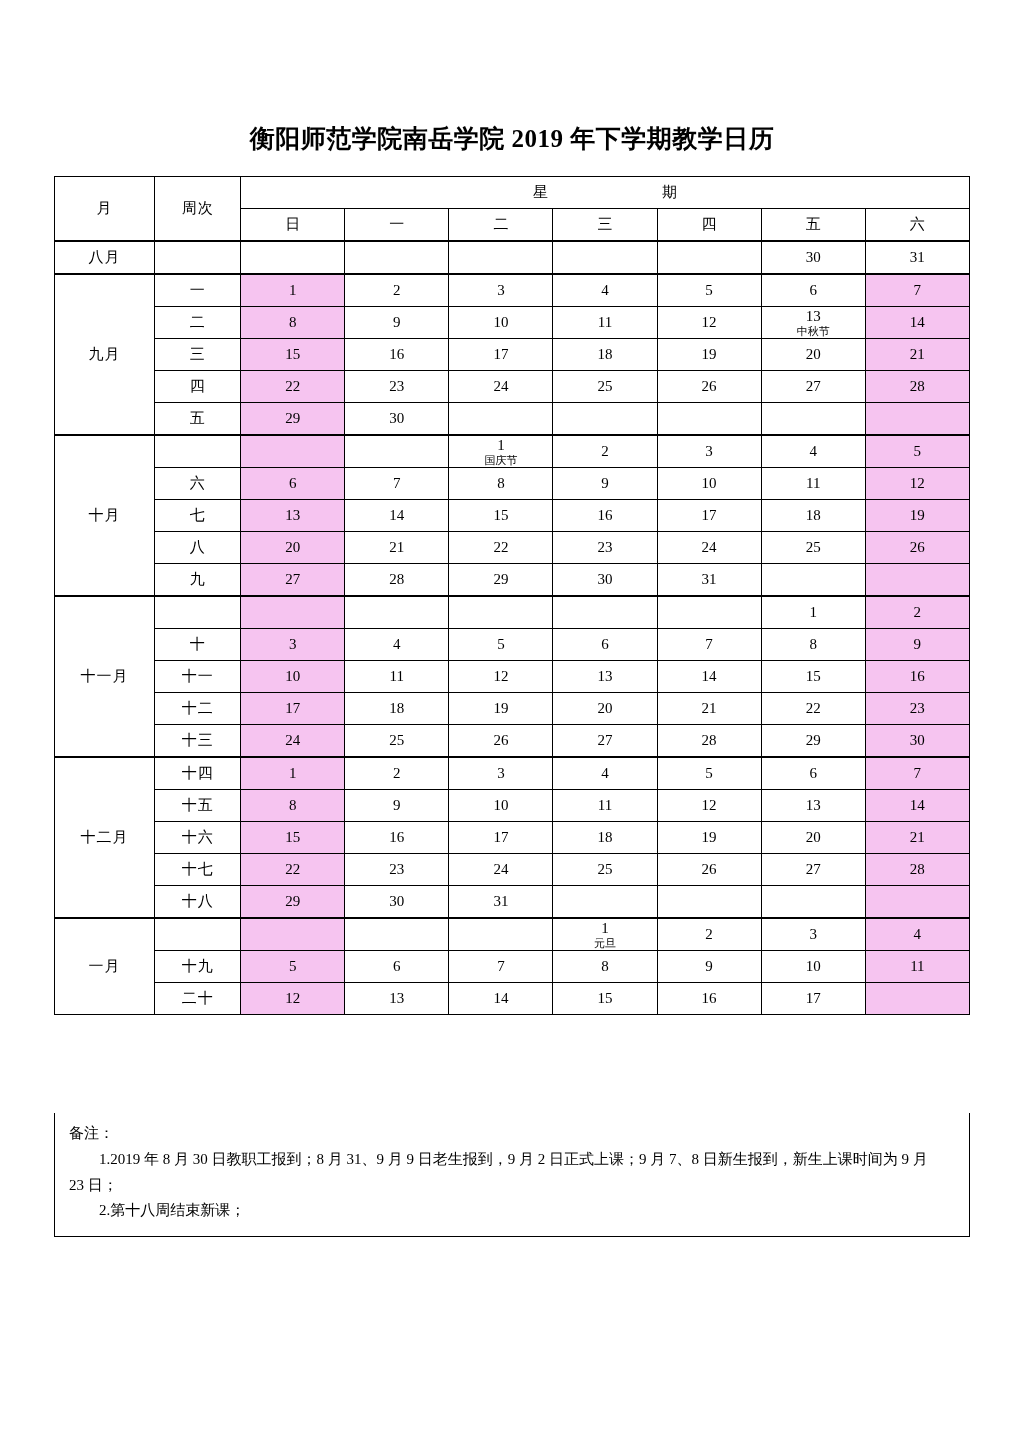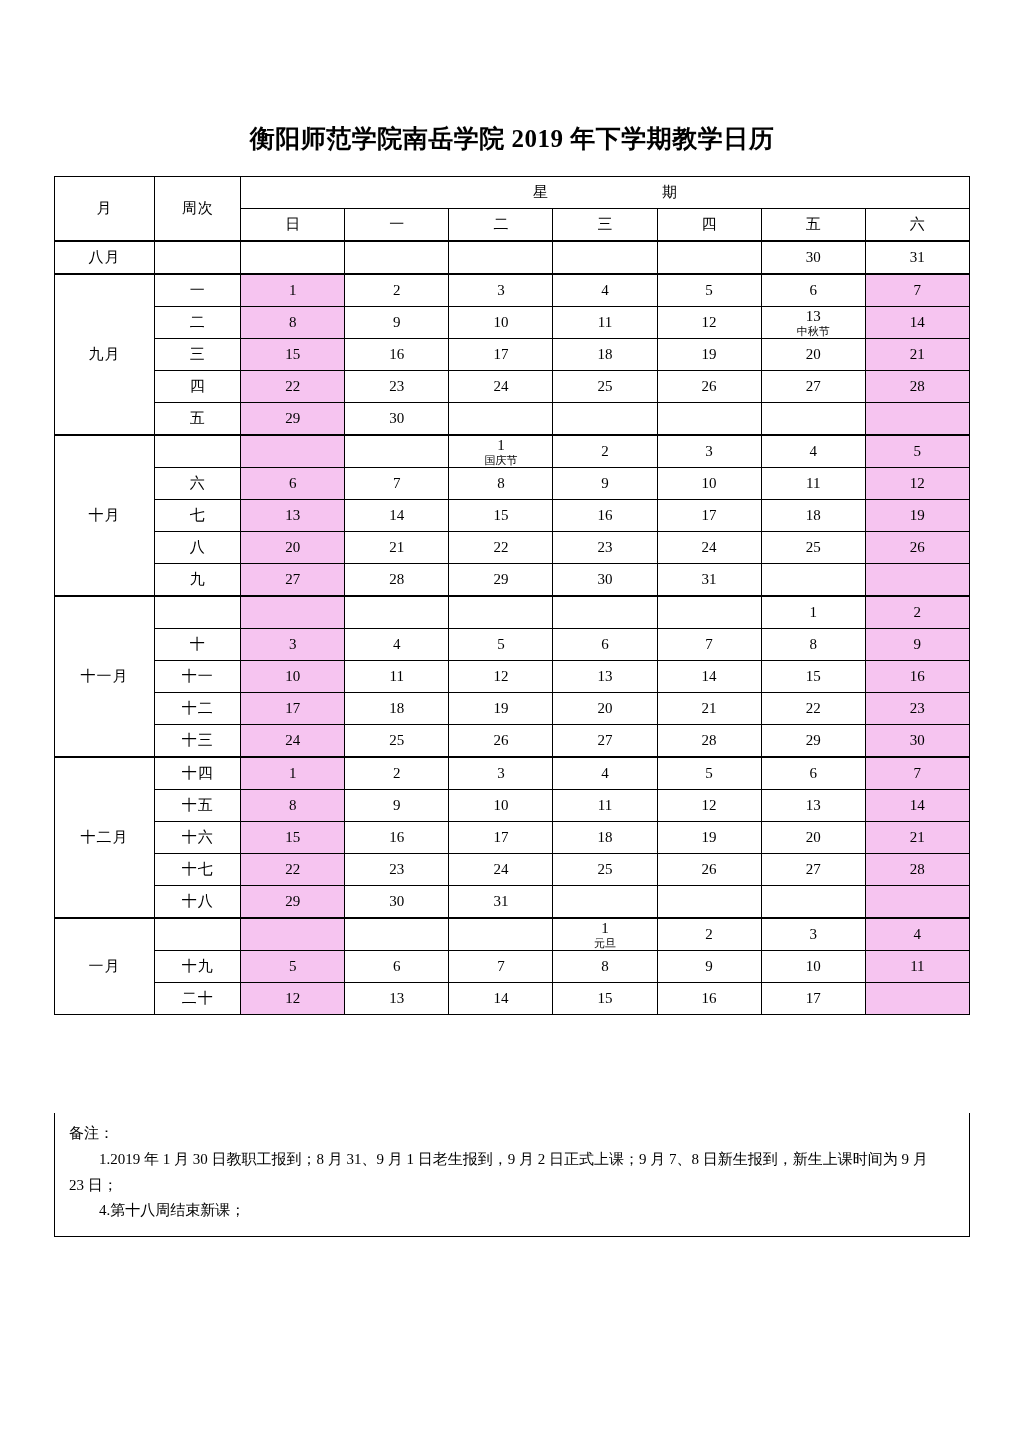--- a/index.html
+++ b/index.html
@@ -719,17 +719,17 @@
             <td class="day pink">
               <span class="d-num"></span>
             </td>
           </tr>
         </tbody>
     </table>
   </div>
 
   <div class="notes">
     <div class="nline">备注：</div>
-    <div class="nline indent">1.2019 年 1 月 30 日教职工报到；8 月 31、9 月 1 日老生报到，9 月 2 日正式上课；9 月 7、8 日新生报到，新生上课时间为 9 月 23 日；</div>
-    <div class="nline indent">4.第十八周结束新课；</div>
+    <div class="nline indent">1.2019 年 8 月 30 日教职工报到；8 月 31、9 月 9 日老生报到，9 月 2 日正式上课；9 月 7、8 日新生报到，新生上课时间为 9 月 23 日；</div>
+    <div class="nline indent">2.第十八周结束新课；</div>
   </div>
 
 </div>
 
 </body></html>

